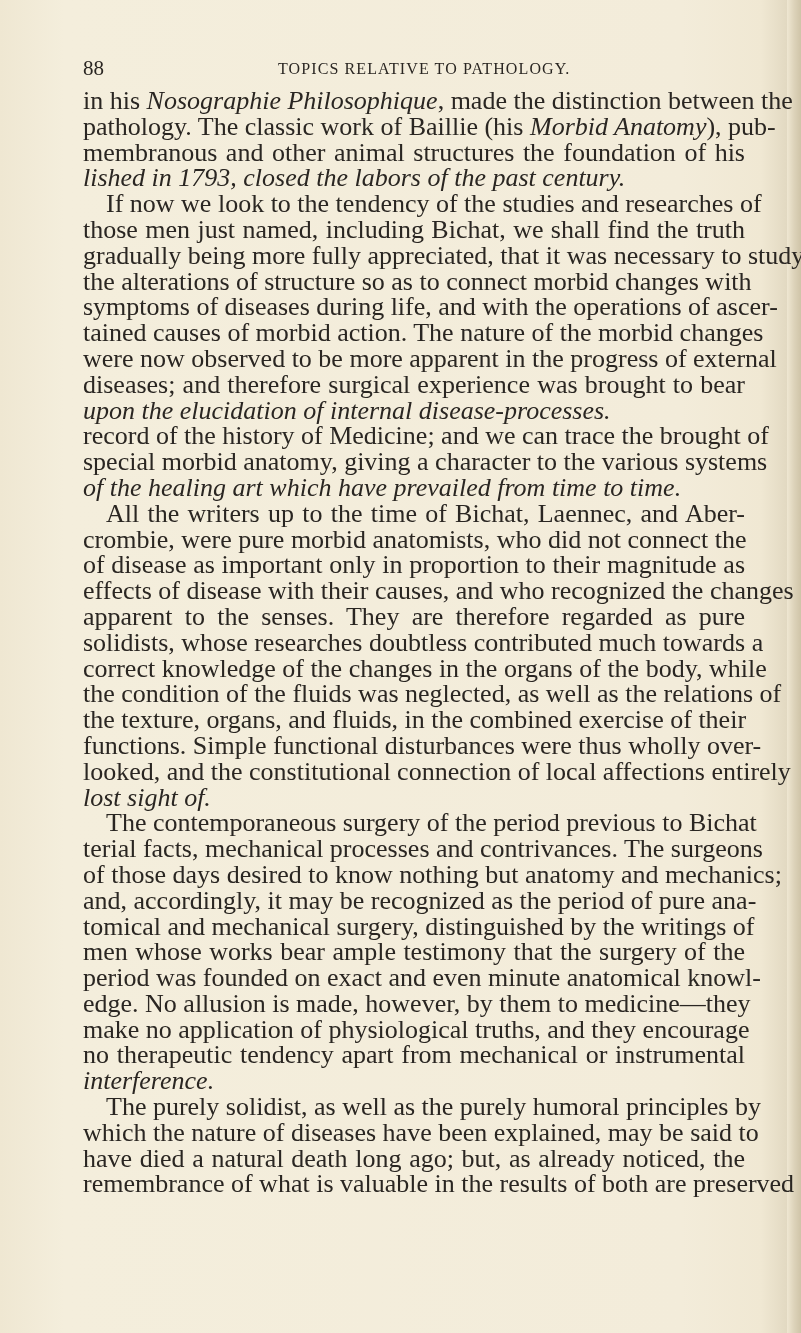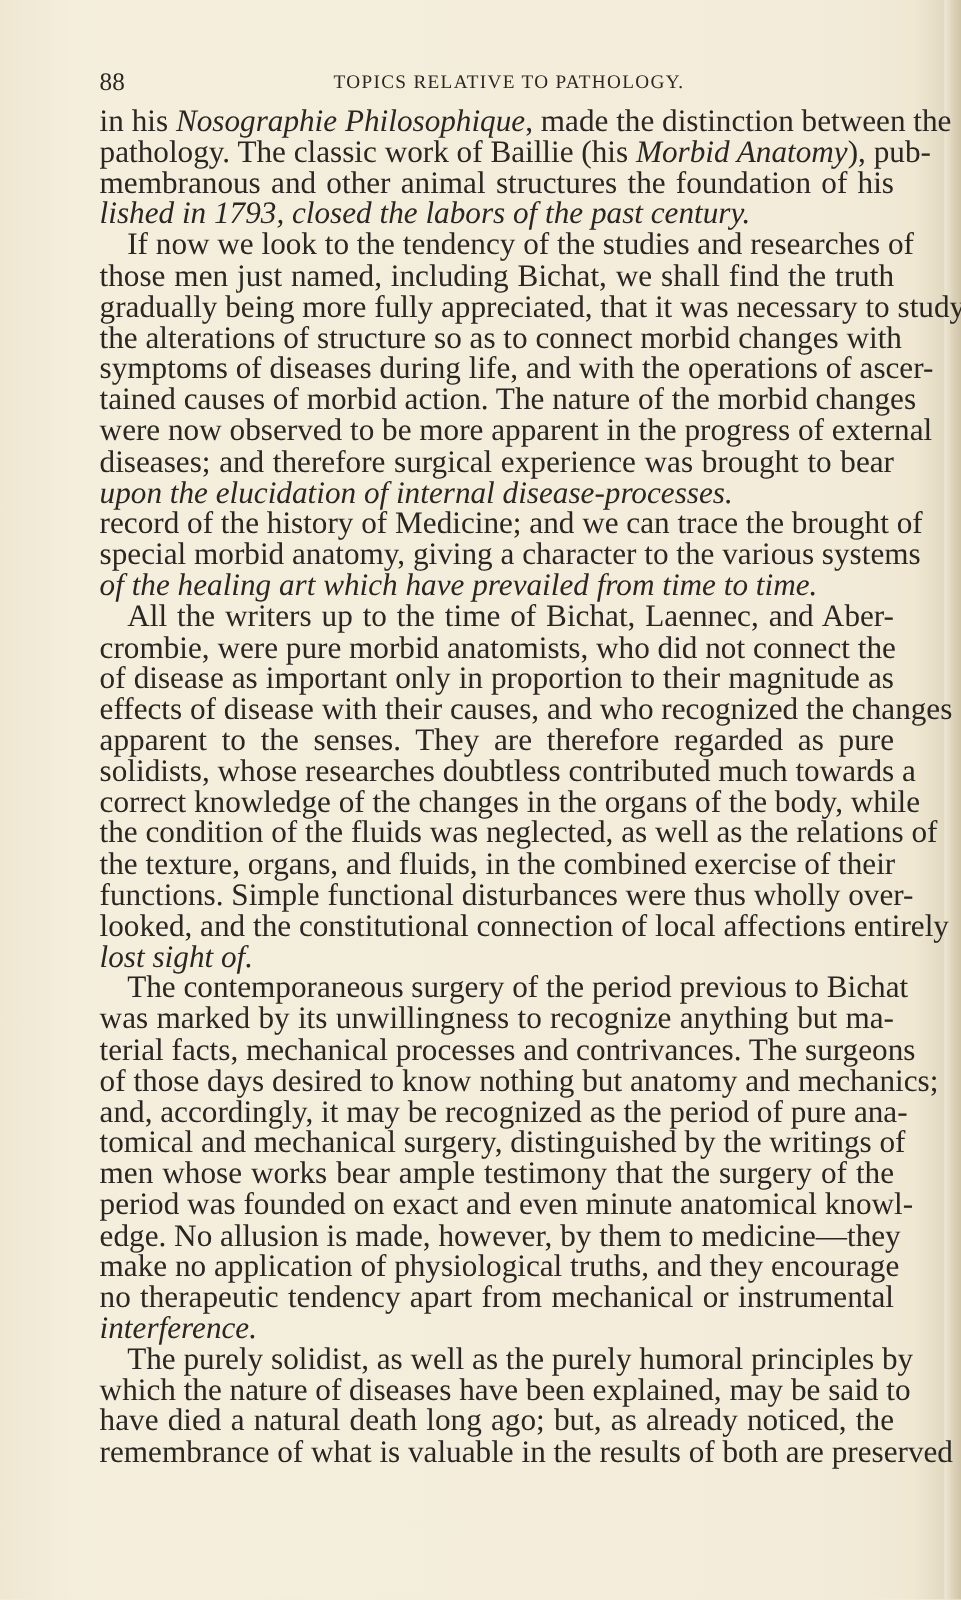--- a/index.html
+++ b/index.html
@@ -81,21 +81,20 @@
     <span class="line">apparent to the senses.  They are therefore regarded as pure</span>
     <span class="line">solidists, whose researches doubtless contributed much towards a</span>
     <span class="line">correct knowledge of the changes in the organs of the body, while</span>
     <span class="line">the condition of the fluids was neglected, as well as the relations of</span>
     <span class="line">the texture, organs, and fluids, in the combined exercise of their</span>
     <span class="line">functions.  Simple functional disturbances were thus wholly over-</span>
     <span class="line">looked, and the constitutional connection of local affections entirely</span>
     <span class="line last">lost sight of.</span>
 
     <span class="line indent">The contemporaneous surgery of the period previous to Bichat</span>
-    <span class="line">was marked by its unwillingness to recognize anything but ma-</span>
     <span class="line">terial facts, mechanical processes and contrivances.  The surgeons</span>
     <span class="line">of those days desired to know nothing but anatomy and mechanics;</span>
     <span class="line">and, accordingly, it may be recognized as the period of pure ana-</span>
     <span class="line">tomical and mechanical surgery, distinguished by the writings of</span>
     <span class="line">men whose works bear ample testimony that the surgery of the</span>
     <span class="line">period was founded on exact and even minute anatomical knowl-</span>
     <span class="line">edge.  No allusion is made, however, by them to medicine—they</span>
     <span class="line">make no application of physiological truths, and they encourage</span>
     <span class="line">no therapeutic tendency apart from mechanical or instrumental</span>
     <span class="line last">interference.</span>

